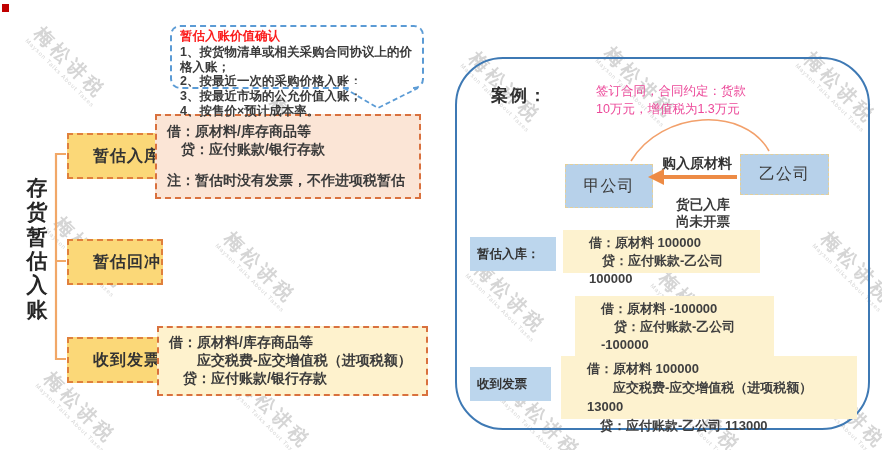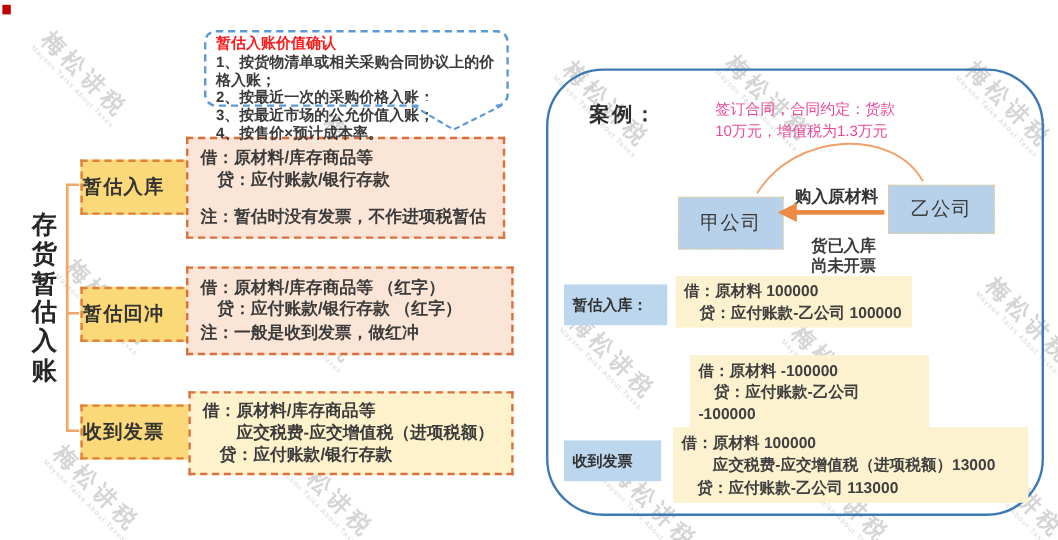--- a/index.html
+++ b/index.html
@@ -21,21 +21,21 @@
   
   .corner-mark{left:2px;top:4px;width:7px;height:8px;background:#c00000;z-index:3;}
   
   .v-title{
     left:25px;top:176px;width:24px;font-size:21px;font-weight:bold;color:#262626;
     line-height:1.16;word-break:break-all;text-align:center;z-index:1;
   }
   
   .branch-label{
     background:#fbd878;border:2px dashed #e0803c;z-index:1;
-    display:flex;align-items:center;justify-content:flex-start;
+    display:flex;align-items:center;justify-content:flex-end;
     font-size:16px;font-weight:bold;color:#333;letter-spacing:1px;
   }
   .bl-1{left:67px;top:133px;width:92px;height:42px;}
   .bl-2{left:67px;top:239px;width:92px;height:42px;}
   .bl-3{left:67px;top:337px;width:92px;height:42px;}
   
   .content-box{
     border:2px dashed #d9713e;z-index:1;padding:7px 10px;box-sizing:border-box;
     font-size:14px;font-weight:bold;color:#3b3b3b;line-height:1.28;
     display:flex;flex-direction:column;justify-content:space-between;
@@ -72,21 +72,21 @@
   
   .entry-label{
     background:#bcd6ed;z-index:1;box-sizing:border-box;color:#333;
     font-size:12.5px;font-weight:600;display:flex;align-items:center;padding:17px 7px;line-height:1.3;
   }
   .el-1{left:470px;top:237px;width:86px;height:26px;}
   .el-2{left:468px;top:299px;width:98px;height:42px;}
   .el-3{left:470px;top:367px;width:81px;height:27px;}
   .entry-box{
     background:#fdf2cf;z-index:1;box-sizing:border-box;color:#3f3f3f;
-    font-size:13px;font-weight:600;padding:4px 7px;line-height:1.4;
+    font-size:13px;font-weight:600;padding:4px 26px;line-height:1.4;
   }
   .eb-1{left:563px;top:230px;width:197px;height:43px;}
   .eb-2{left:575px;top:296px;width:199px;height:63px;}
   .eb-3{left:561px;top:356px;width:296px;height:63px;line-height:1.45;}
   
   .overlay{position:absolute;left:0;top:0;z-index:2;pointer-events:none;}
 </style>
 </head>
 <body>
 
@@ -166,25 +166,20 @@
     <span>暂估回冲</span>
   </div>
   <div class="abs branch-label bl-3">
     <span>收到发票</span>
   </div>
 
   <div class="abs content-box cb-peach cb-1">
     <div class="pre">借：原材料/库存商品等
 　贷：应付账款/银行存款</div>
     <div class="pre">注：暂估时没有发票，不作进项税暂估</div>
-  </div>
-  <div class="abs content-box cb-peach cb-2">
-    <div class="pre">借：原材料/库存商品等 （红字）
-　贷：应付账款/银行存款 （红字）</div>
-    <div class="pre">注：一般是收到发票，做红冲</div>
   </div>
   <div class="abs content-box cb-yellow cb-3">
     <div class="pre">借：原材料/库存商品等
 　　应交税费-应交增值税（进项税额）
 　贷：应付账款/银行存款</div>
   </div>
 
   <div class="abs callout">
     <div class="callout-title">暂估入账价值确认</div>
     <div class="callout-item">1、按货物清单或相关采购合同协议上的价格入账；</div>

